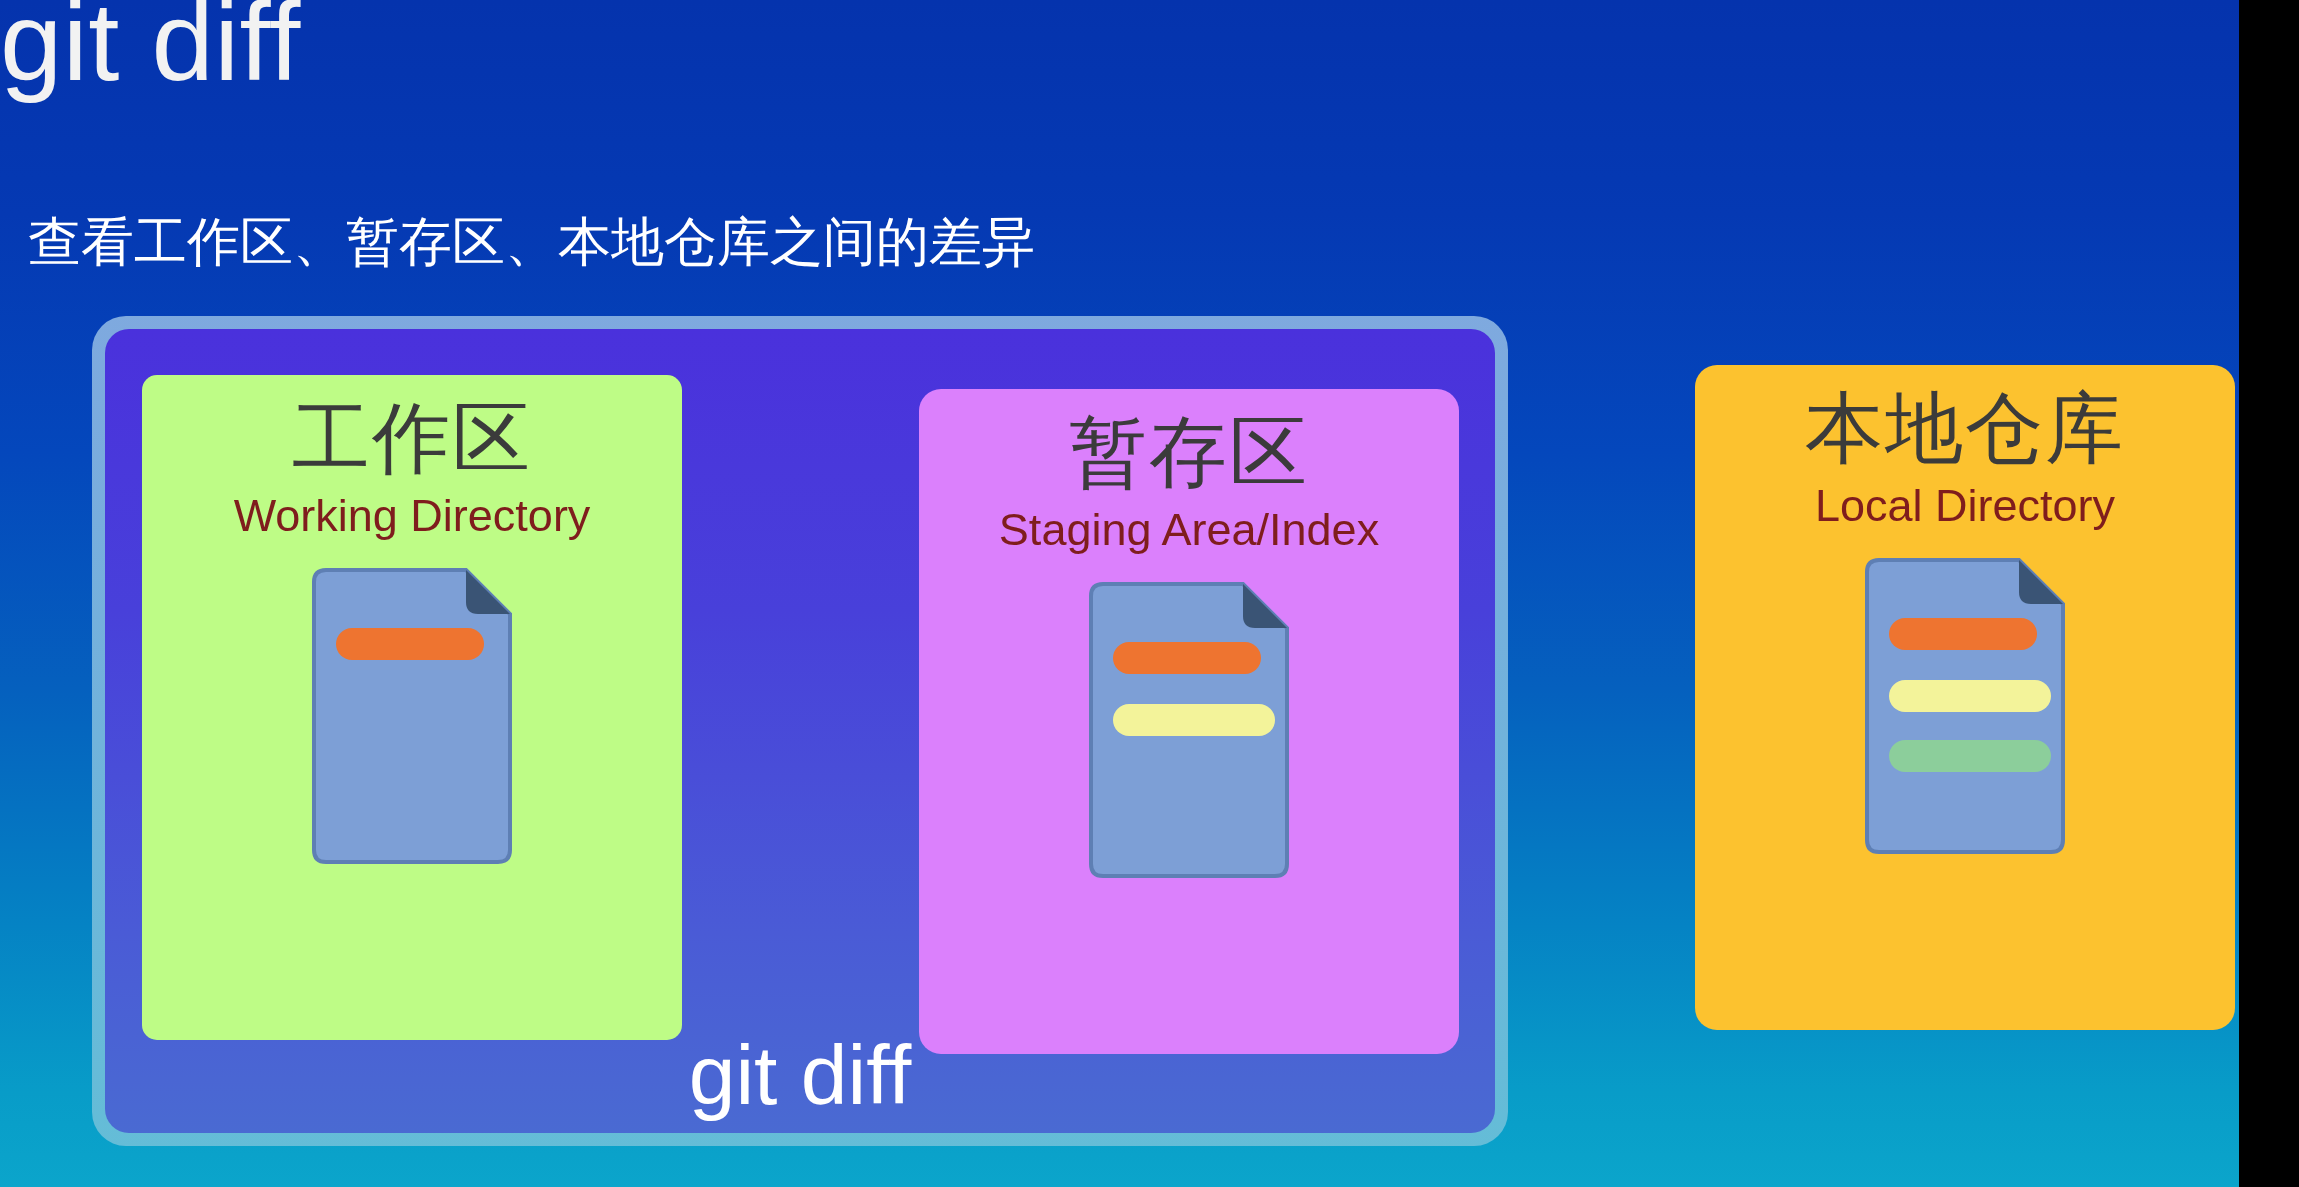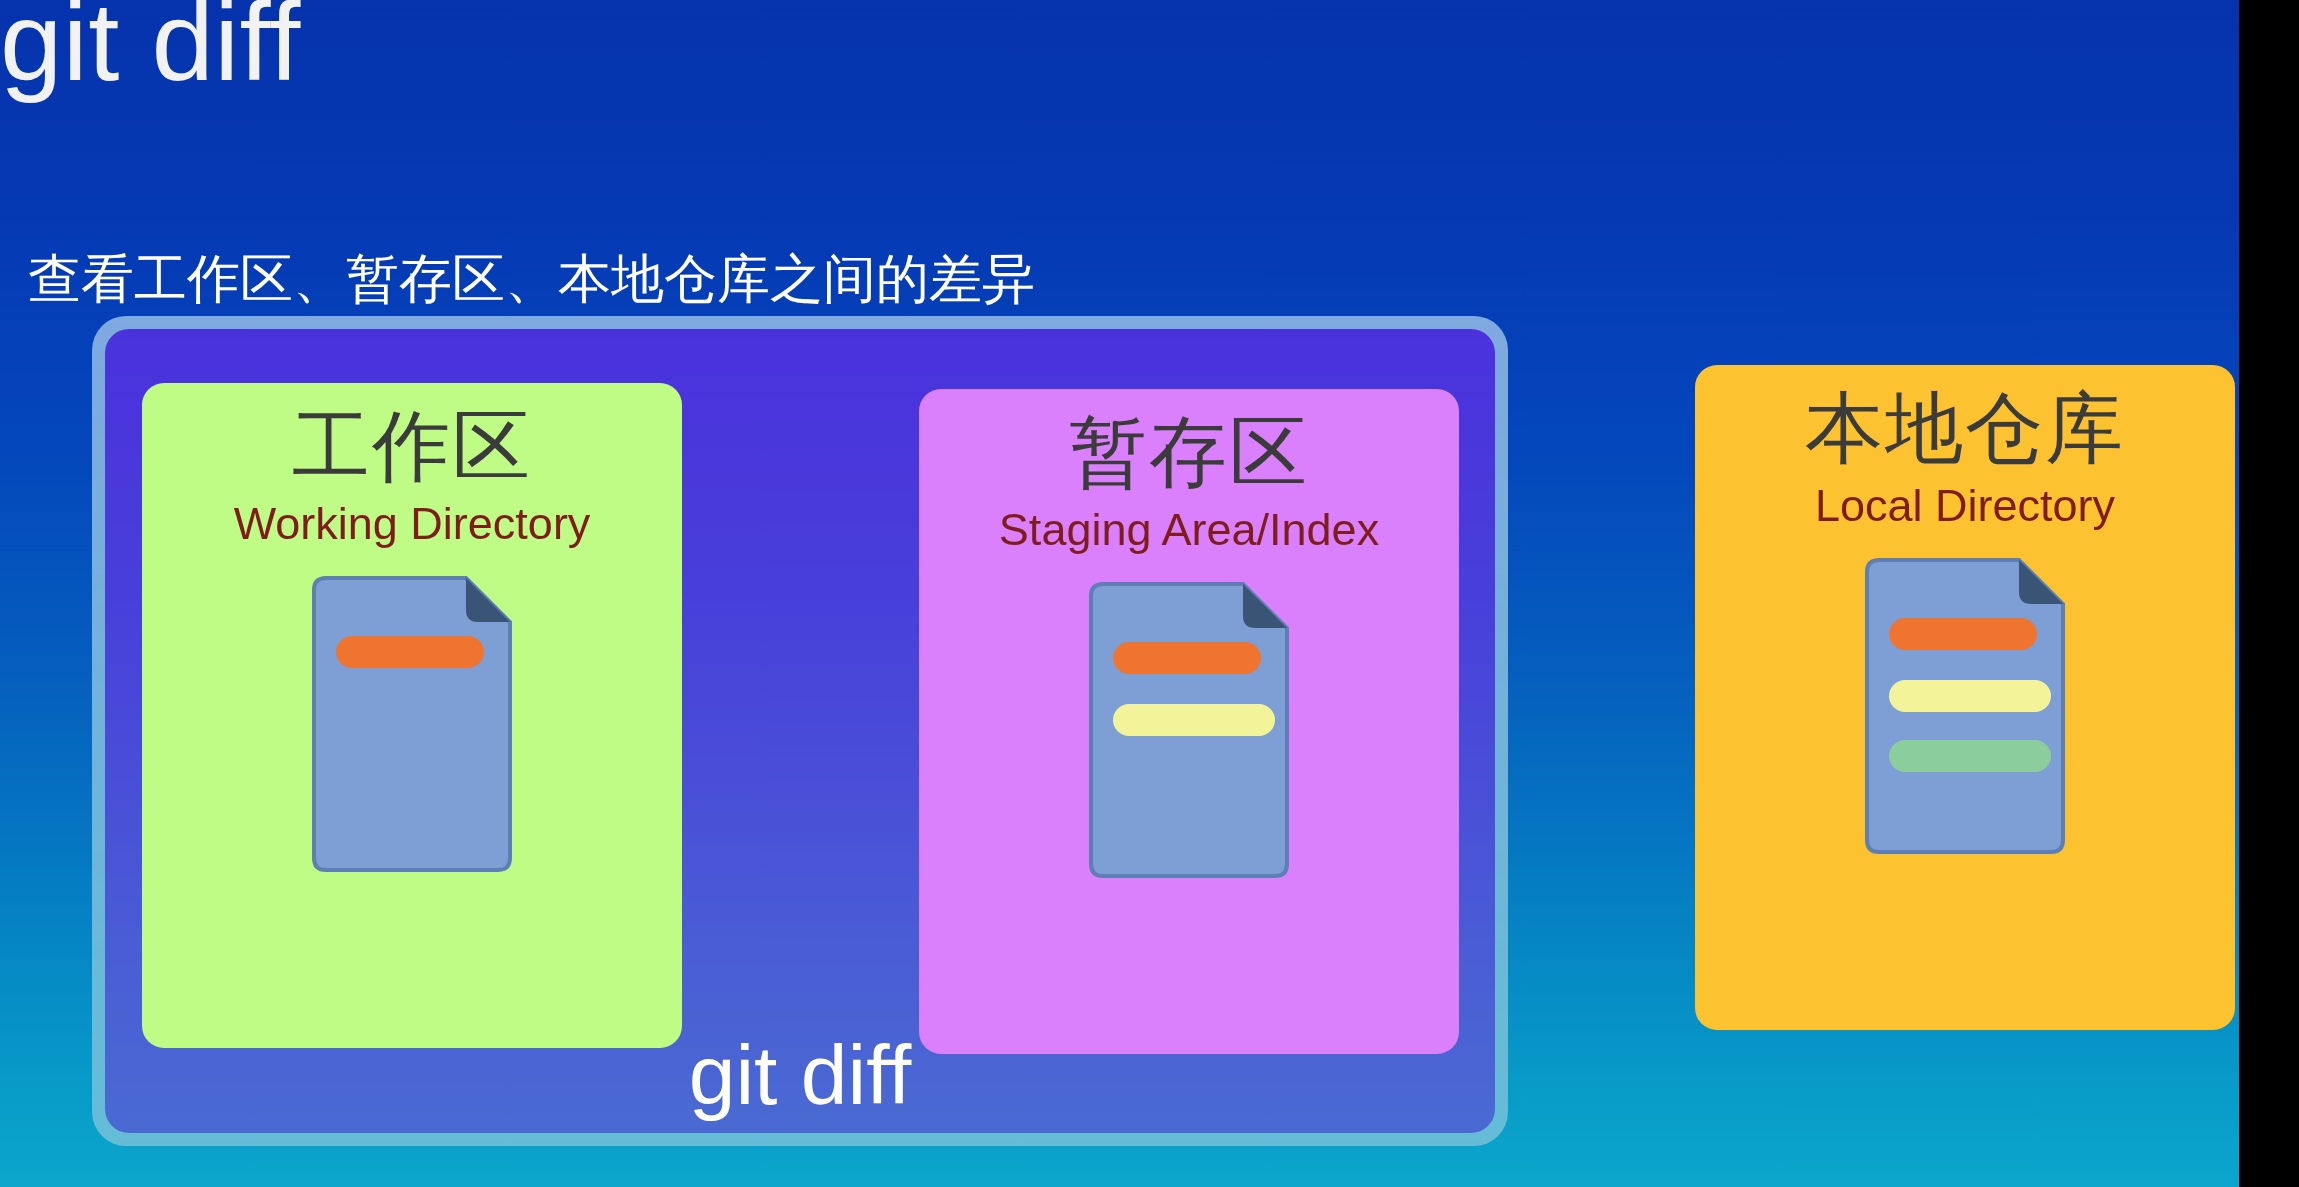--- a/index.html
+++ b/index.html
@@ -40,21 +40,20 @@
   #subtitle {
     position: absolute;
     left: 28px;
     top: 215px;
     font-size: 53px;
     line-height: 1.0;
     color: #FFFFFF;
     font-weight: 400;
     white-space: nowrap;
     font-family: "Liberation Sans", "DejaVu Sans", sans-serif;
-    margin-top: 37px;
   }
 
   
   #group-box {
     position: absolute;
     left: 92px;
     top: 316px;
     width: 1416px;
     height: 830px;
     border-radius: 34px;
@@ -106,24 +105,25 @@
     white-space: nowrap;
   }
   .card-doc-wrap {
     margin-top: 26px;
     display: flex;
     justify-content: center;
   }
 
   #card-working {
     left: 142px;
-    top: 383px;
+    top: 375px;
     width: 540px;
     height: 665px;
     background: #BEFC86;
+    border-radius: 15px;
   }
   #card-staging {
     left: 919px;
     top: 365px;
     width: 540px;
     height: 665px;
     background: #DB80FC;
     margin-top: 24px;
   }
   #card-repo {

